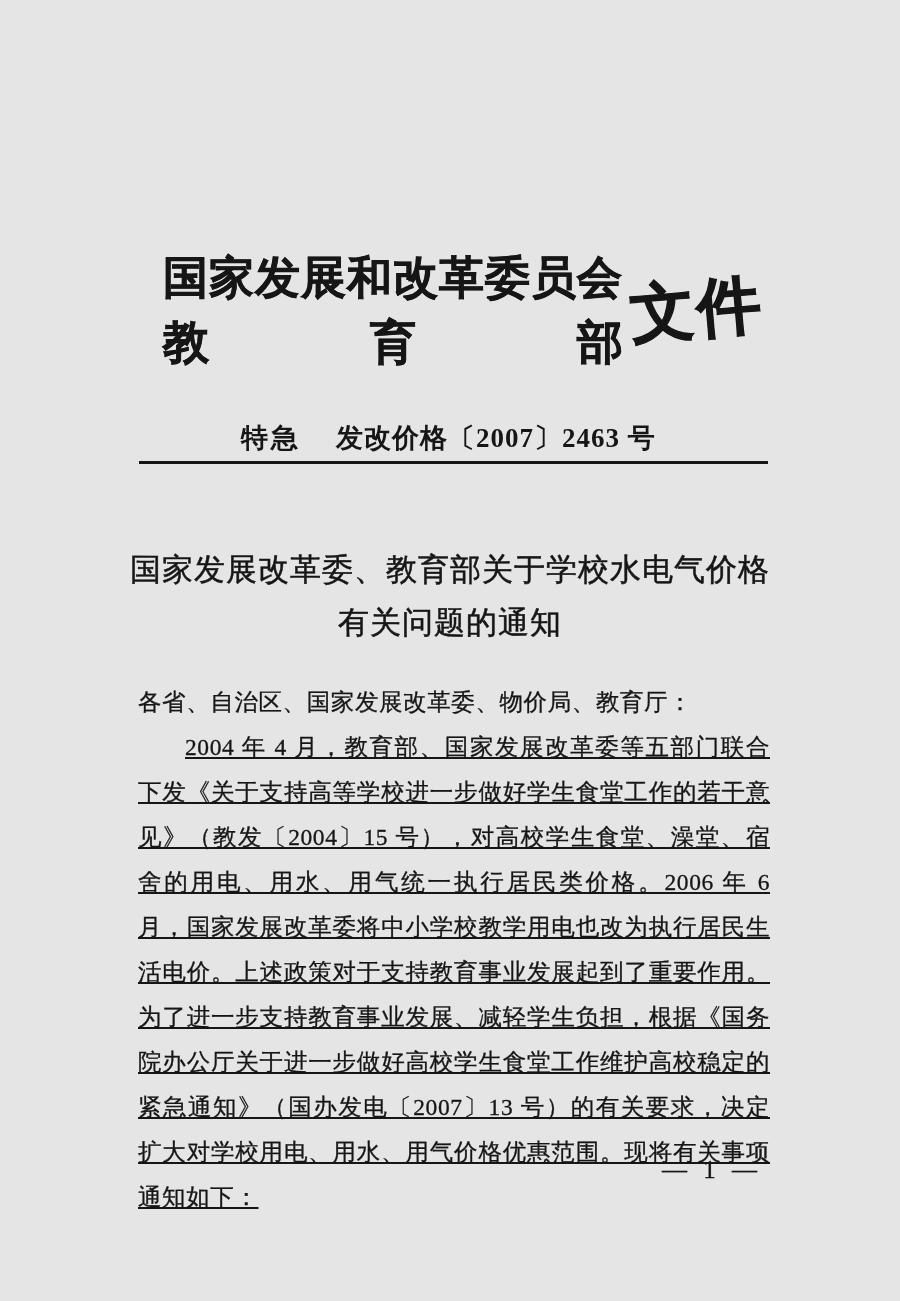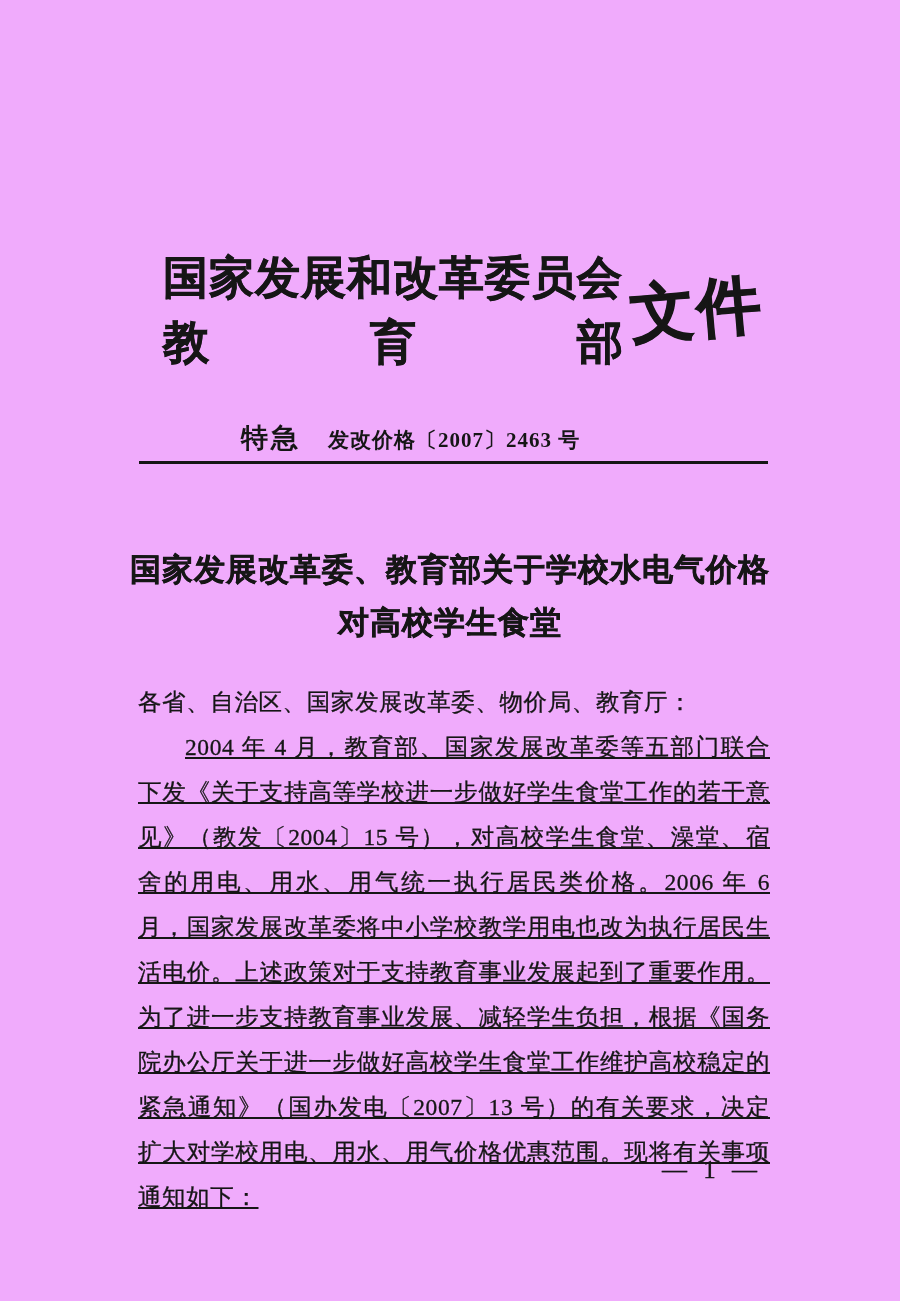--- a/index.html
+++ b/index.html
@@ -5,21 +5,21 @@
   * { margin: 0; padding: 0; box-sizing: border-box; }
   html, body { width: 900px; height: 1301px; }
   body {
     font-family: "Liberation Serif", serif;
     background: #ffffff;
   }
   .page {
     position: relative;
     width: 900px;
     height: 1301px;
-    background: #f0abfc;
+    background: #e5e5e5;
     color: #161616;
     overflow: hidden;
   }
   
   .org-block {
     position: absolute;
     left: 163px;
     top: 248px;
     width: 460px;
   }
@@ -55,44 +55,44 @@
     position: absolute;
     left: 241px;
     top: 420px;
     white-space: nowrap;
   }
   .urgency {
     font-family: "Liberation Sans", sans-serif;
     font-size: 27px;
     font-weight: 900;
     letter-spacing: 3px;
-    margin-right: 23px;
+    margin-right: 31px;
   }
   .doc-number {
-    font-size: 21px;
+    font-size: 27px;
     font-weight: 600;
     letter-spacing: 1px;
   }
   .rule {
     position: absolute;
     left: 139px;
     top: 461px;
     width: 629px;
     height: 3px;
     background: #161616;
   }
   
   .doc-title {
     position: absolute;
     left: 0;
     top: 543px;
     width: 900px;
     text-align: center;
     font-size: 31px;
-    font-weight: 700;
+    font-weight: 400;
     line-height: 53px;
     letter-spacing: 1px;
     -webkit-text-stroke: 0.5px currentColor;
   }
   
   .doc-body {
     position: absolute;
     left: 138px;
     top: 680px;
     width: 632px;
@@ -133,21 +133,21 @@
 
   <div class="doc-info">
     <span class="urgency">特急</span>
     <span class="doc-number">发改价格〔2007〕2463 号</span>
   </div>
 
   <div class="rule"></div>
 
   <div class="doc-title">
     <div>国家发展改革委、教育部关于学校水电气价格</div>
-    <div>对高校学生食堂</div>
+    <div>有关问题的通知</div>
   </div>
 
   <div class="doc-body">
     <div class="salutation">各省、自治区、国家发展改革委、物价局、教育厅：</div>
     <p class="para">2004 年 4 月，教育部、国家发展改革委等五部门联合下发《关于支持高等学校进一步做好学生食堂工作的若干意见》（教发〔2004〕15 号），对高校学生食堂、澡堂、宿舍的用电、用水、用气统一执行居民类价格。2006 年 6 月，国家发展改革委将中小学校教学用电也改为执行居民生活电价。上述政策对于支持教育事业发展起到了重要作用。为了进一步支持教育事业发展、减轻学生负担，根据《国务院办公厅关于进一步做好高校学生食堂工作维护高校稳定的紧急通知》（国办发电〔2007〕13 号）的有关要求，决定扩大对学校用电、用水、用气价格优惠范围。现将有关事项通知如下：</p>
   </div>
 
   <div class="page-number">— 1 —</div>
 
 </div>

